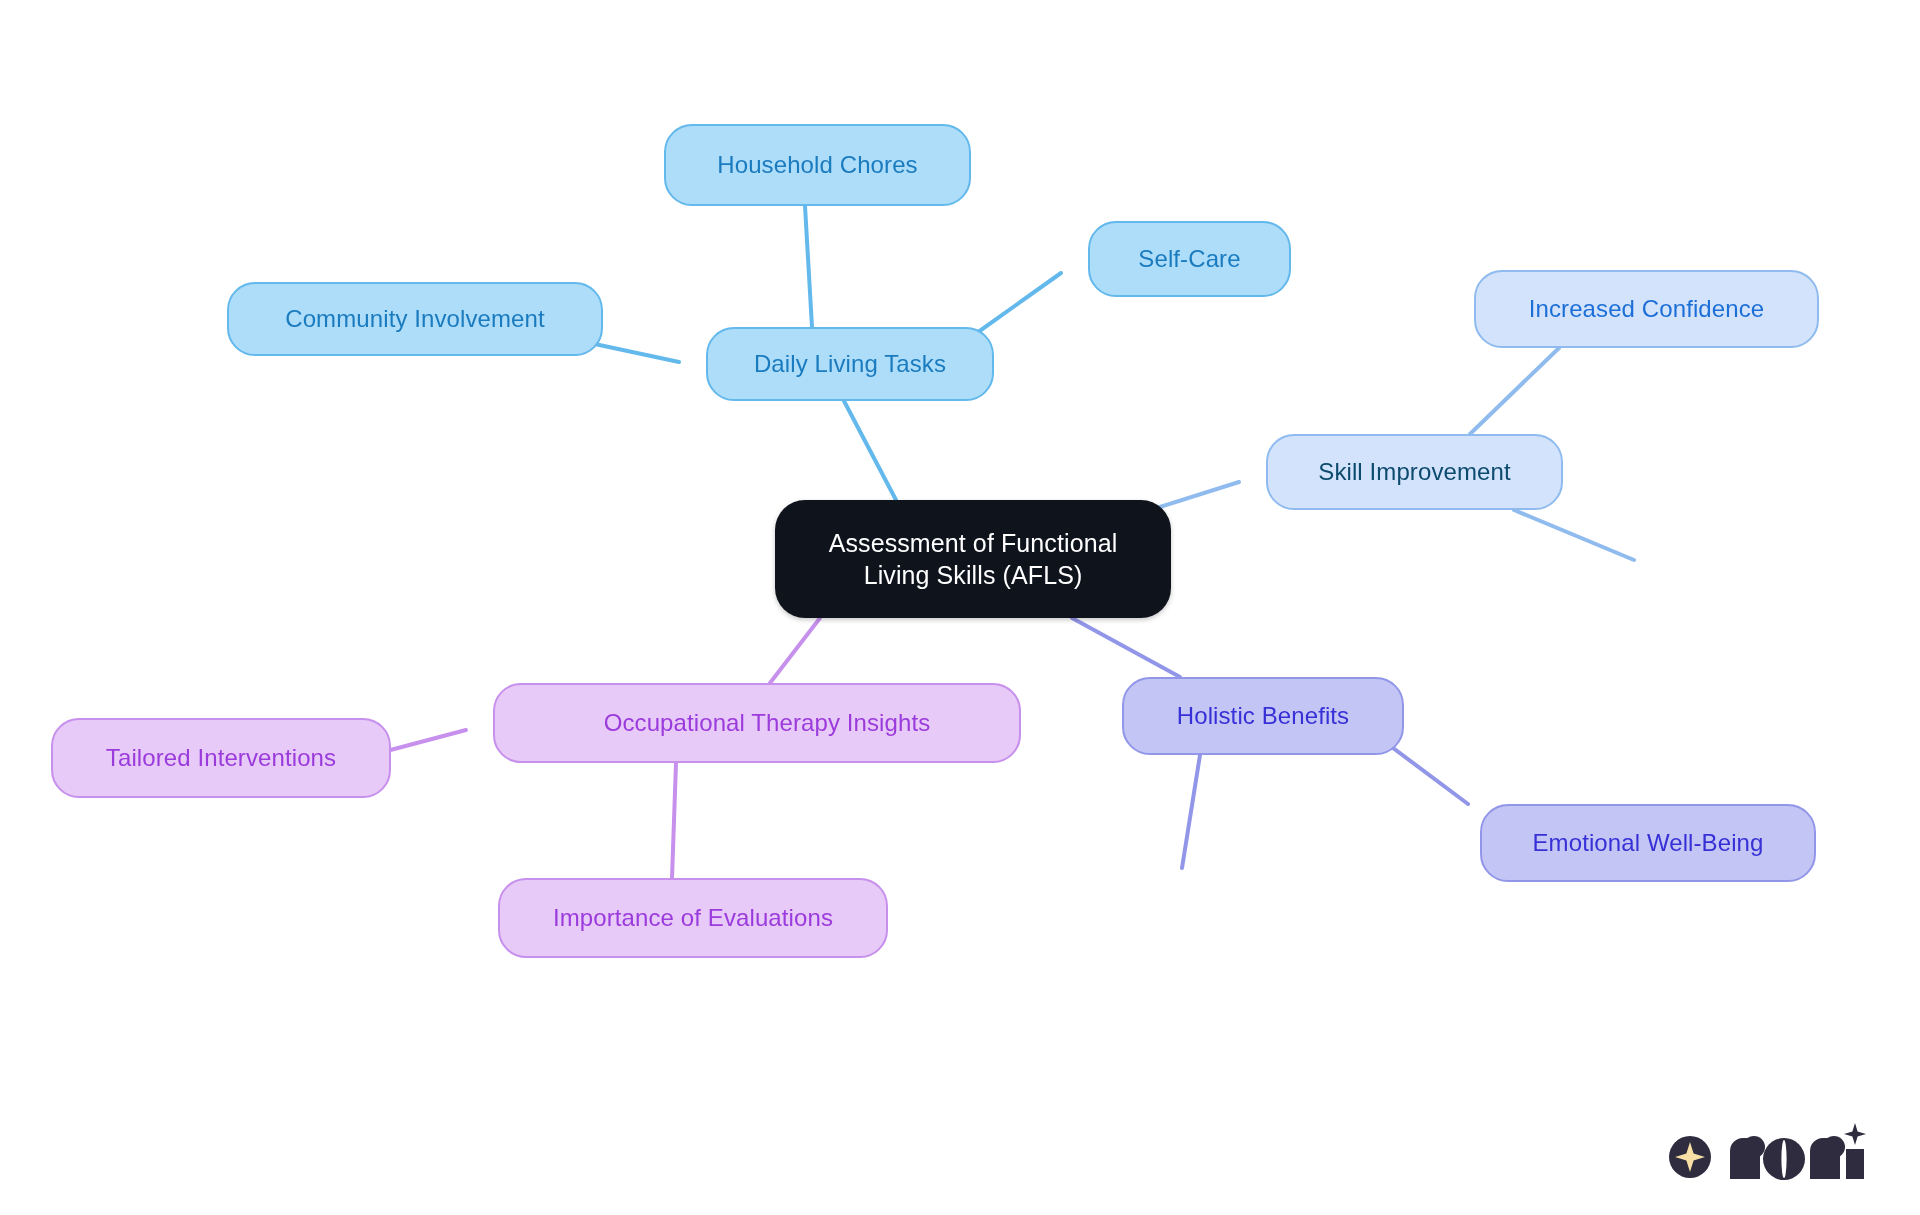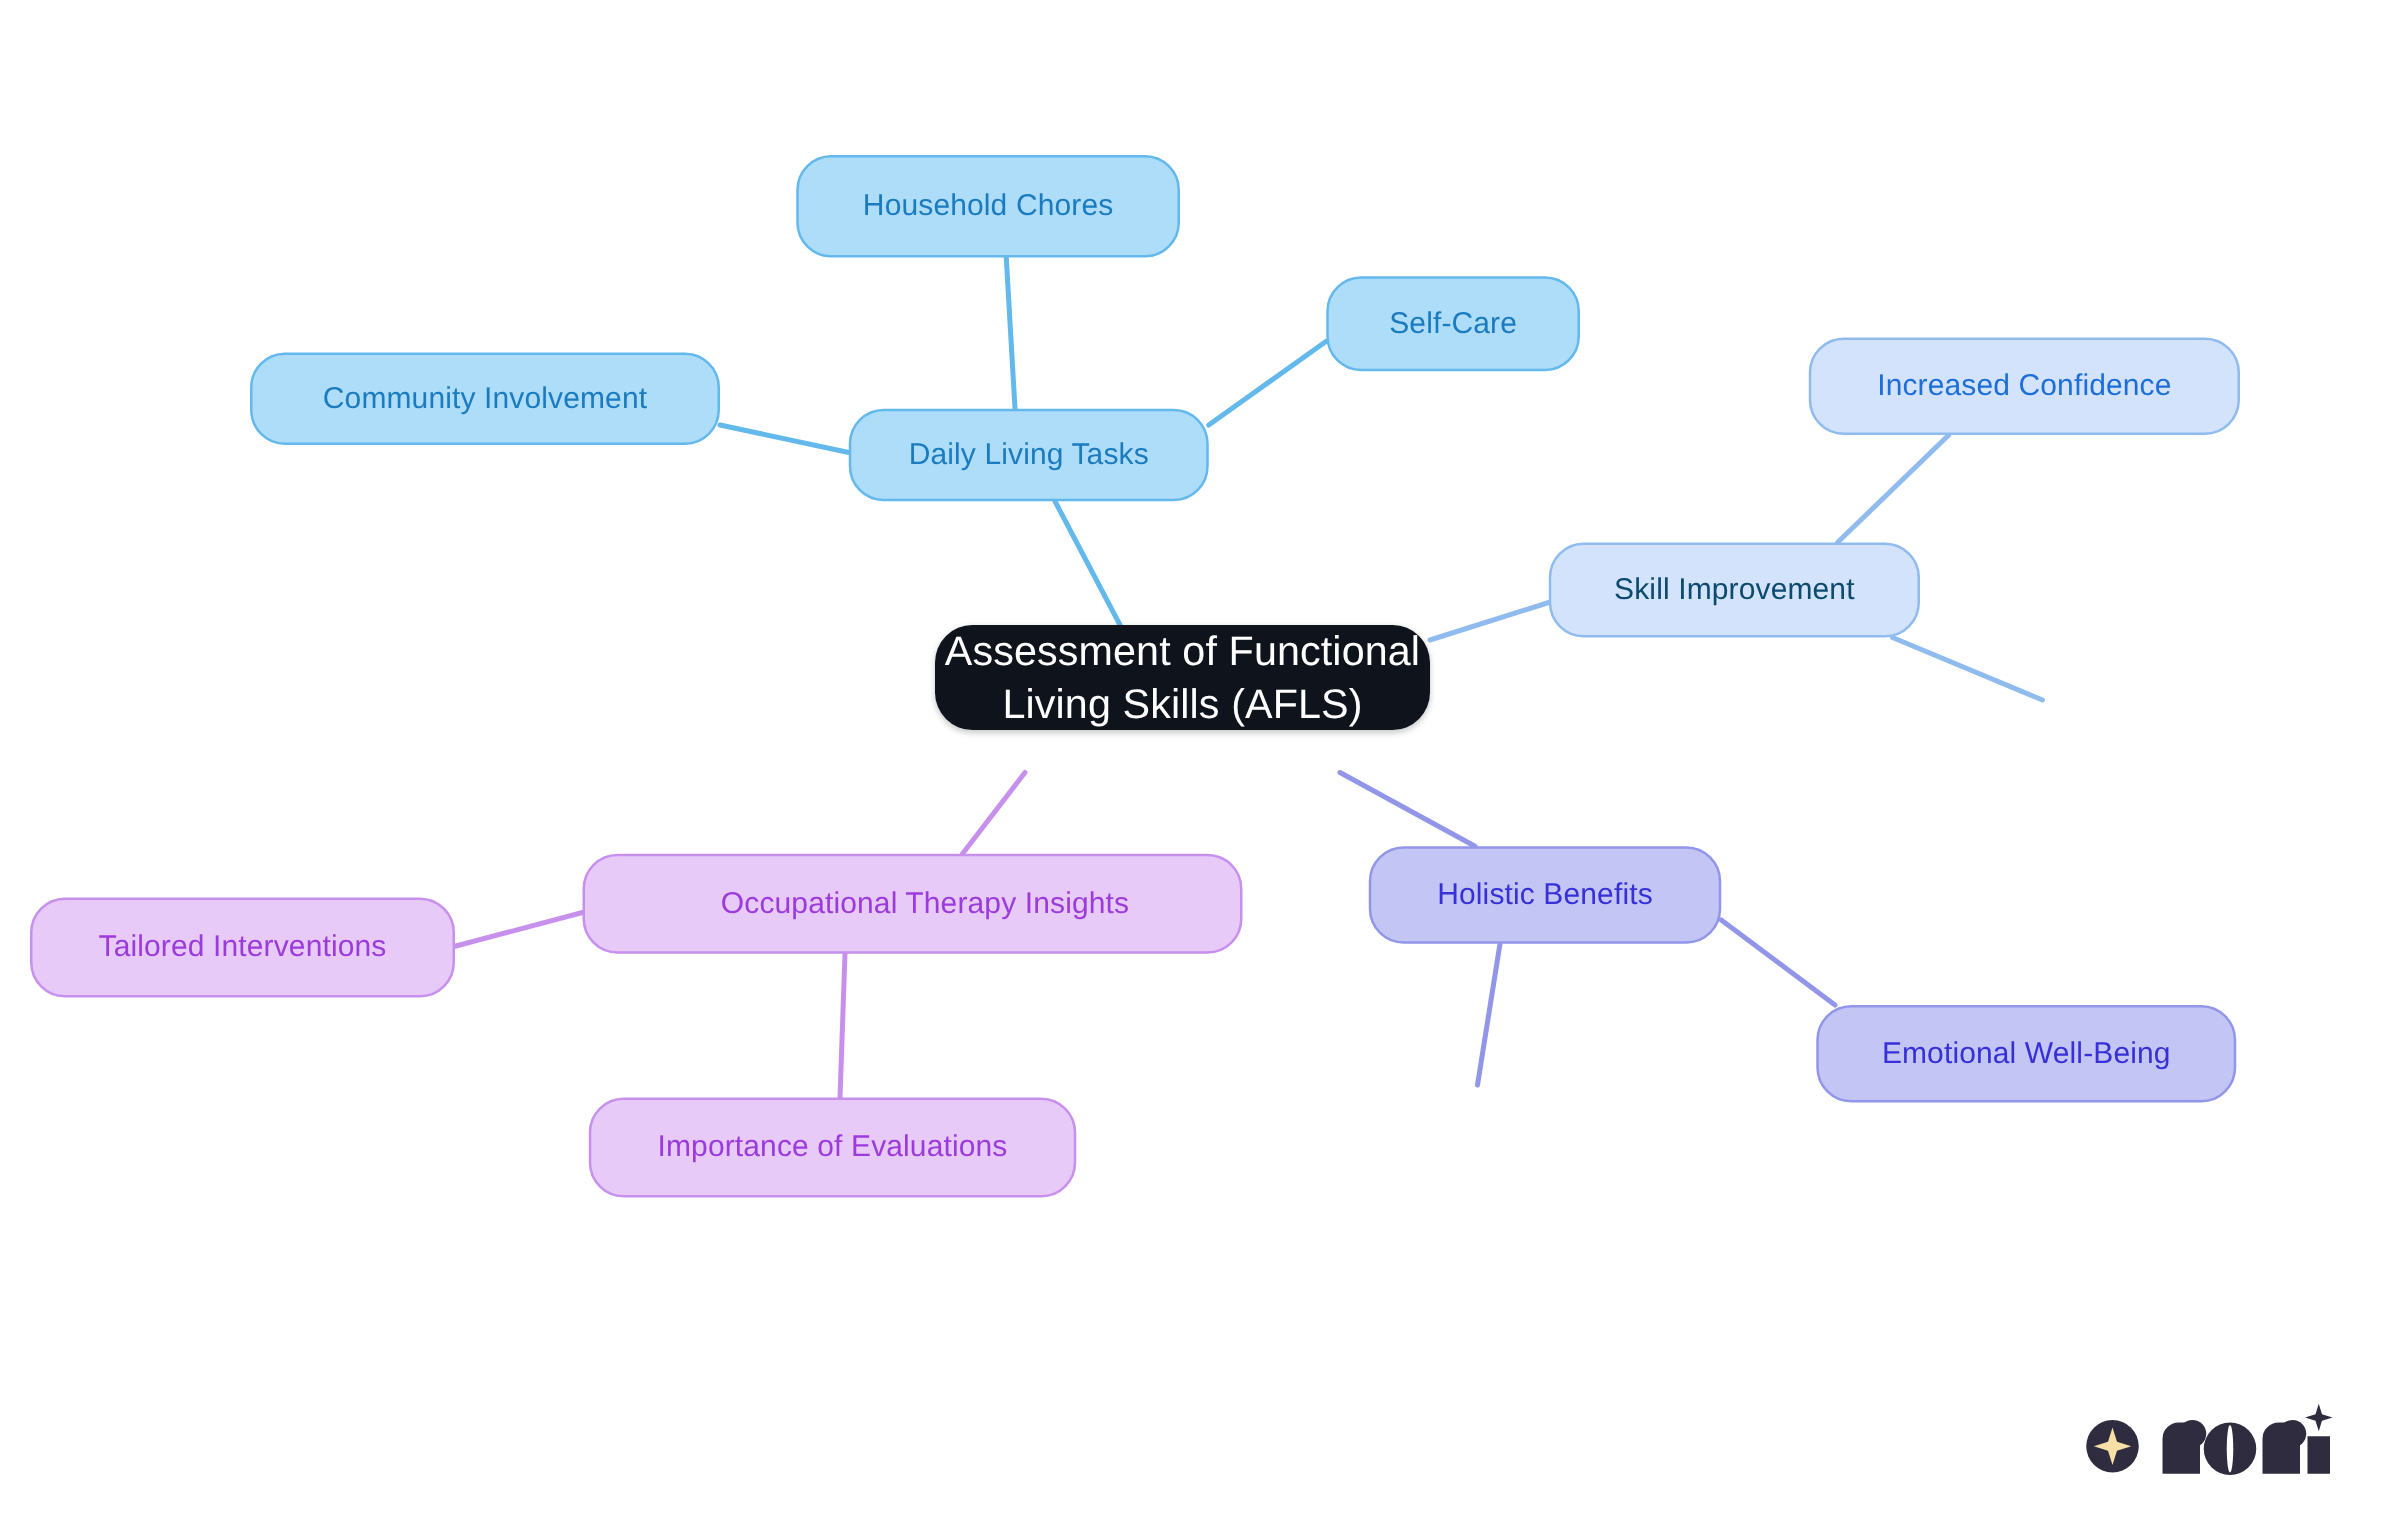--- a/index.html
+++ b/index.html
@@ -35,20 +35,21 @@
     display: flex;
     align-items: center;
     justify-content: center;
     text-align: center;
     border-style: solid;
     border-width: 2px;
     border-radius: 28px;
     line-height: 1.28;
     white-space: pre-line;
     letter-spacing: 0.1px;
+    margin-left: 27px;
   }
   .node-root {
     border-radius: 30px;
     border-width: 0;
     box-shadow: 0 2px 5px rgba(0,0,0,0.22);
   }
   #logo {
     position: absolute;
     right: 52px;
     bottom: 30px;
@@ -70,21 +71,21 @@
       <line x1="1470" y1="434" x2="1559" y2="348" stroke="#8FBBEE" stroke-width="4" stroke-linecap="round"></line>
       <line x1="1514" y1="510" x2="1634" y2="560" stroke="#8FBBEE" stroke-width="4" stroke-linecap="round"></line>
       <line x1="1072" y1="618" x2="1180" y2="677" stroke="#9296E8" stroke-width="4" stroke-linecap="round"></line>
       <line x1="1200" y1="755" x2="1182" y2="868" stroke="#9296E8" stroke-width="4" stroke-linecap="round"></line>
       <line x1="1377" y1="736" x2="1468" y2="804" stroke="#9296E8" stroke-width="4" stroke-linecap="round"></line>
       <line x1="820" y1="618" x2="770" y2="683" stroke="#C790EC" stroke-width="4" stroke-linecap="round"></line>
       <line x1="466" y1="730" x2="364" y2="757" stroke="#C790EC" stroke-width="4" stroke-linecap="round"></line>
       <line x1="676" y1="763" x2="672" y2="878" stroke="#C790EC" stroke-width="4" stroke-linecap="round"></line>
     </svg>
 
-  <div class="node node-root" style="left: 748px; top: 500px; width: 396px; height: 84px; background: rgb(14, 19, 28); color: rgb(255, 255, 255); font-size: 33px;">
+  <div class="node node-root" style="left: 748px; top: 500px; width: 396px; height: 118px; background: rgb(14, 19, 28); color: rgb(255, 255, 255); font-size: 25px;">
     <span>Assessment of Functional
 Living Skills (AFLS)</span>
   </div>
 
   <svg id="logo" viewBox="0 0 200 62">
 
     <circle cx="22" cy="34" r="21" fill="#2E2C3E"></circle>
     <path d="M22 19 L25.6 30.4 L37 34 L25.6 37.6 L22 49 L18.4 37.6 L7 34 L18.4 30.4 Z" fill="#F8DFA5"></path>
 
     <path d="M62 56 L62 28 A13 13 0 0 1 75 15 L82 15 A10 10 0 0 0 92 25 L92 56 Z" fill="#2E2C3E"></path>

